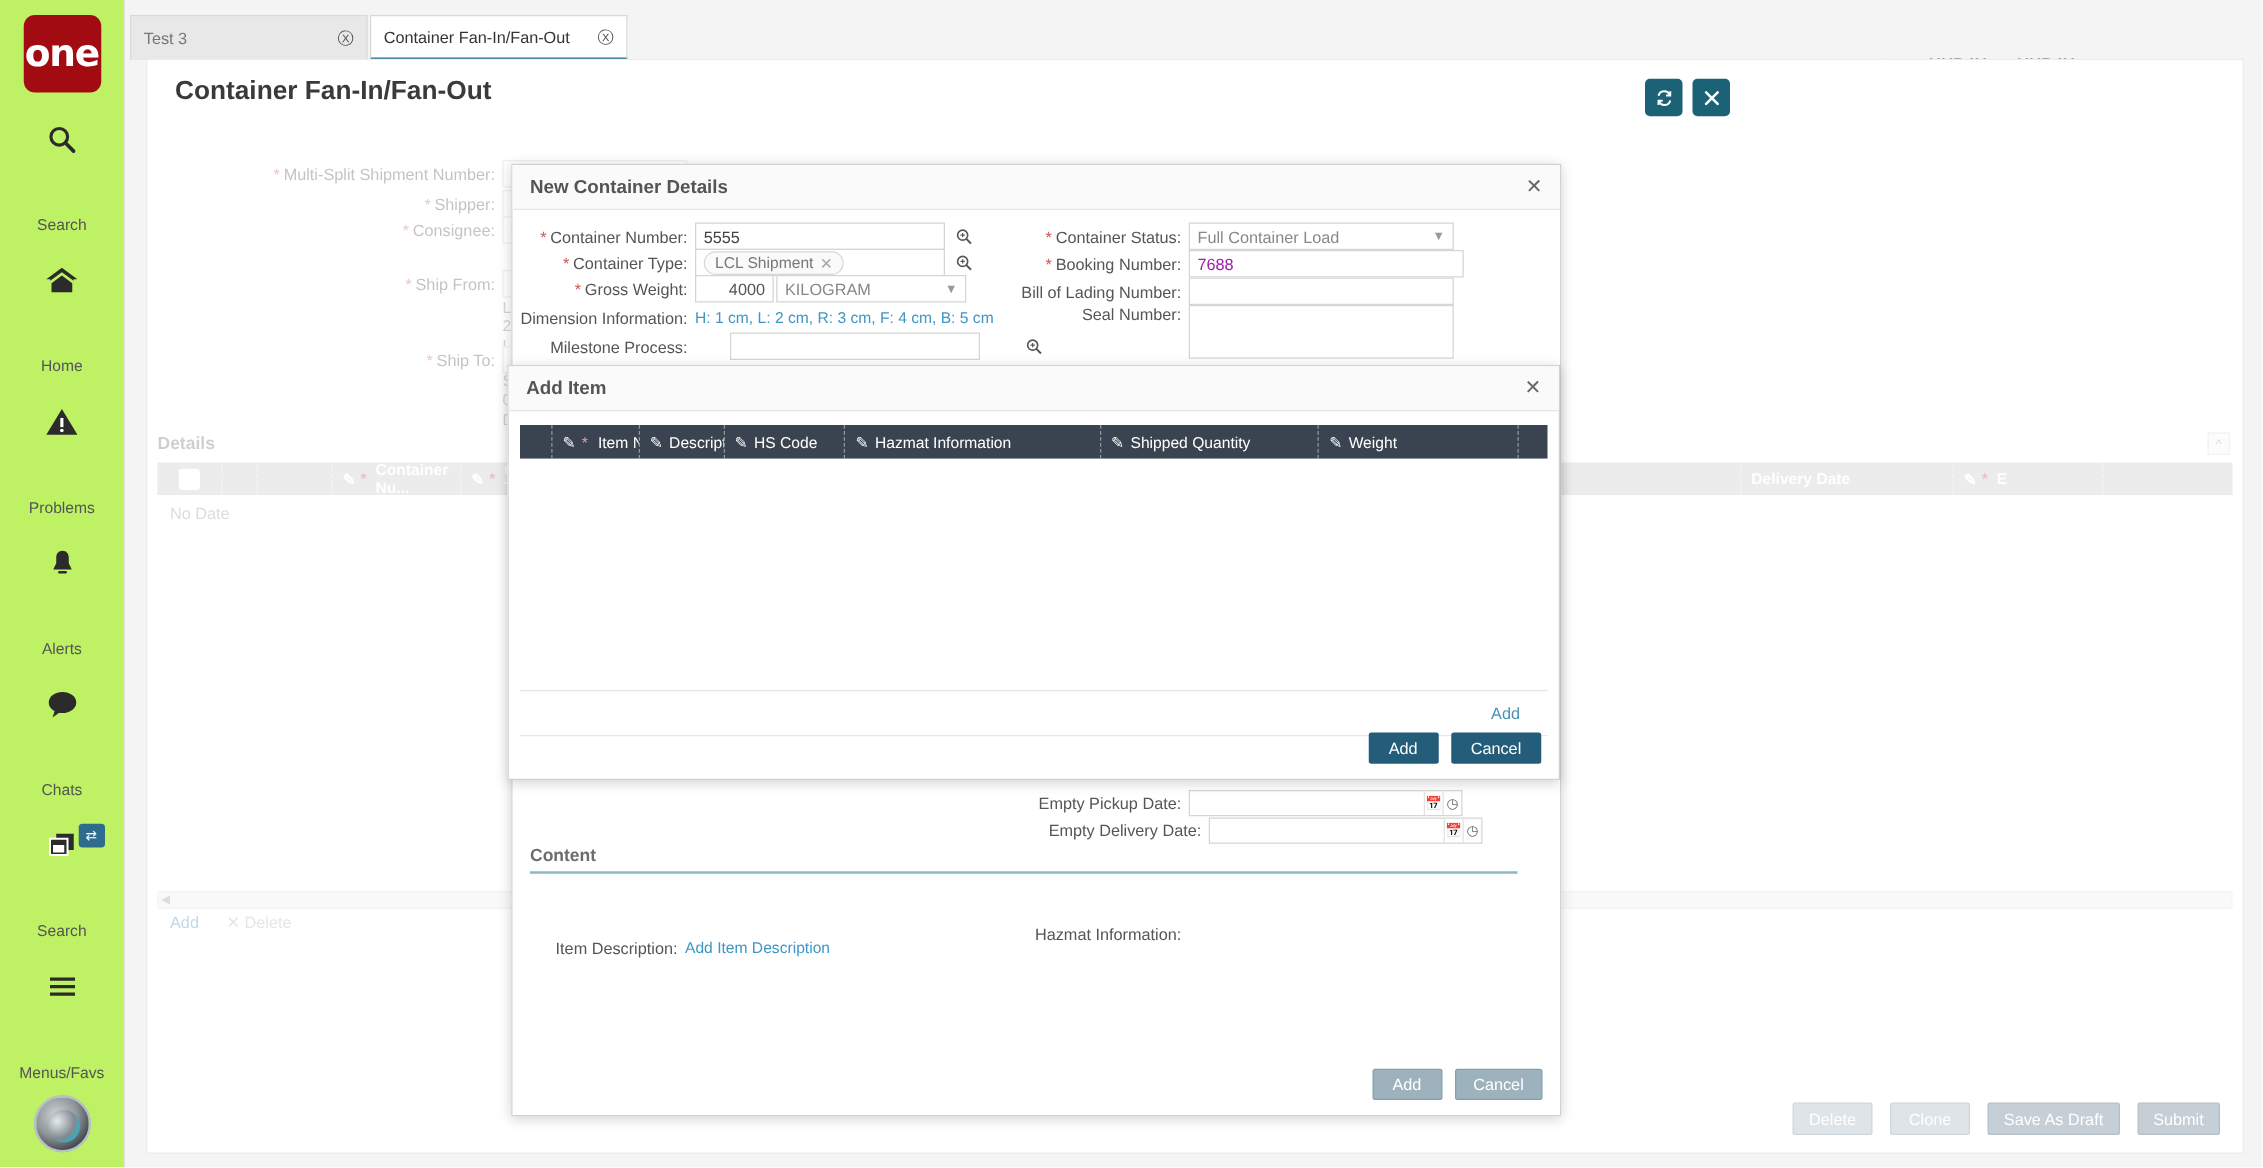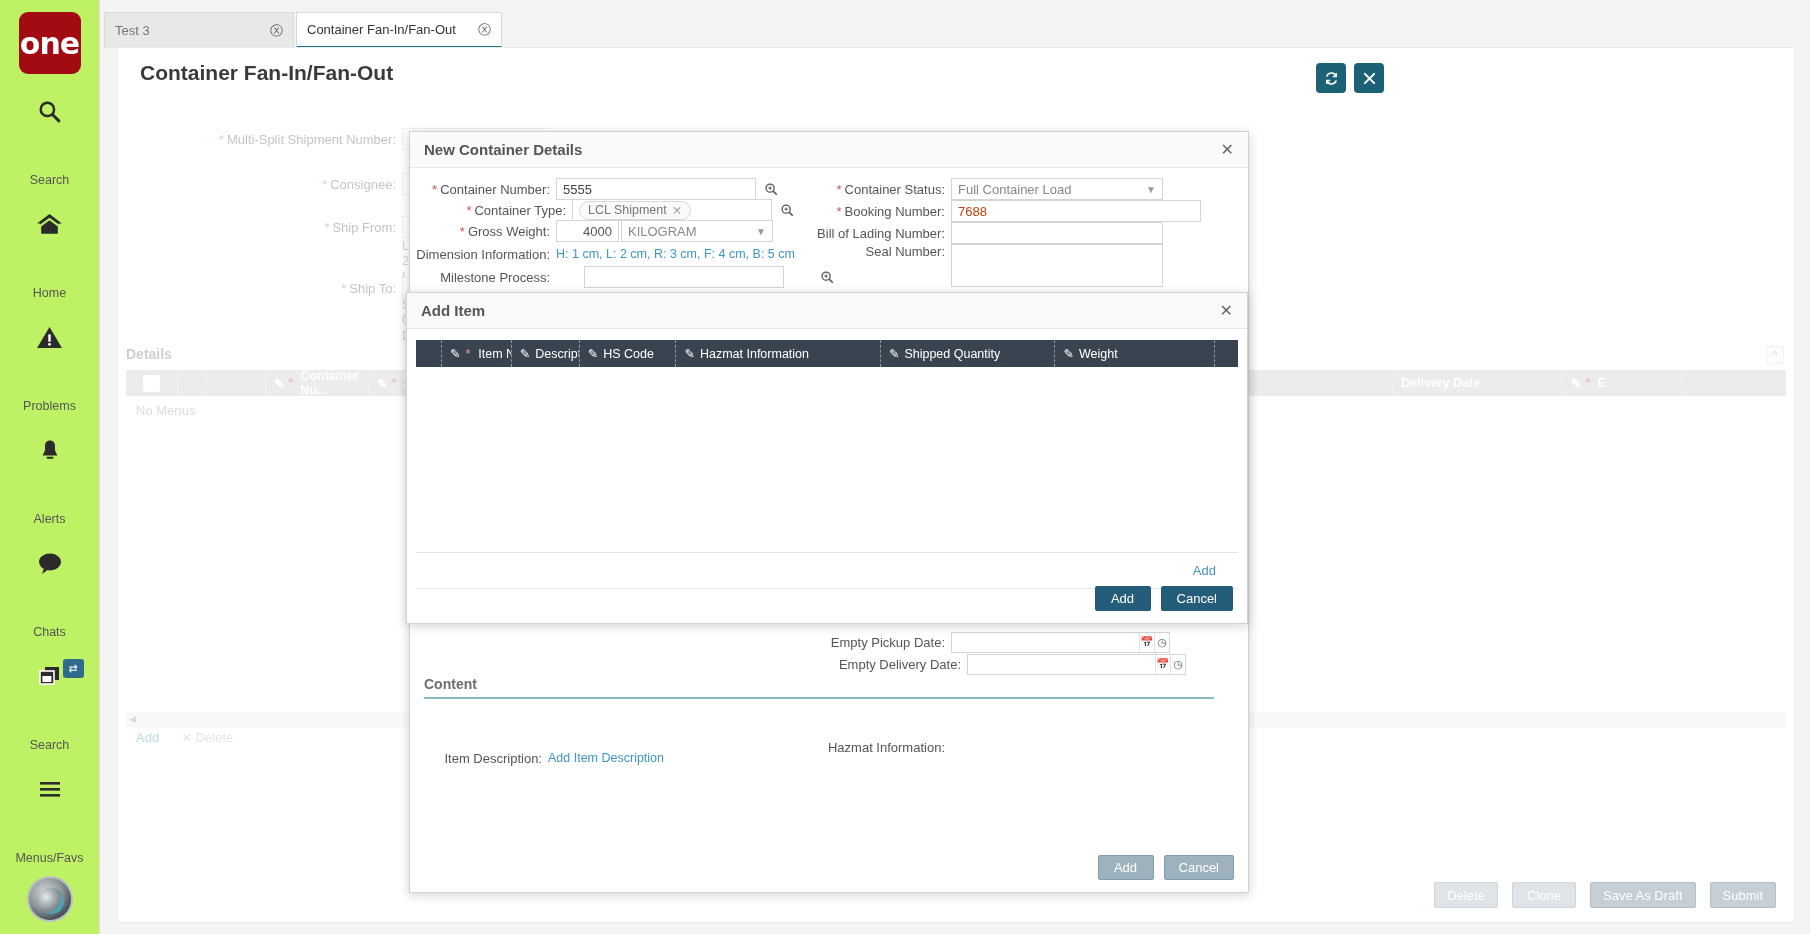--- a/index.html
+++ b/index.html
@@ -313,20 +313,29 @@
     </div>
 
     <div class="bgform">
 
       <div class="frow" style="left:28px; top:30px;">
         <span class="flabel" style="width:250px;"><span class="req">*</span><span>Multi-Split Shipment Number:</span></span>
         <span class="finput" style="width:148px; margin-left:6px;">11002</span>
         <span class="flink" style="margin-left:10px;">A</span>
       </div>
 
+      <div class="frow" style="left:28px; top:54px;">
+        <span class="flabel" style="width:250px;"><span class="req">*</span><span>Shipper:</span></span>
+        <span class="finput" style="width:148px; margin-left:6px;">
+          <span class="chip">
+              <span>HUB4</span>
+              <span class="x">✕</span>
+            </span>
+        </span>
+      </div>
 
       <div class="frow" style="left:28px; top:75px;">
         <span class="flabel" style="width:250px;"><span class="req">*</span><span>Consignee:</span></span>
         <span class="finput" style="width:148px; margin-left:6px;">
           <span class="chip">
               <span>SUP6</span>
               <span class="x">✕</span>
             </span>
         </span>
       </div>
@@ -396,21 +405,21 @@
         <span class="gcell" style="width:170px;">
             <span>Delivery Date</span>
           </span>
         <span class="gcell" style="width:120px;">
           <span class="pen">✎</span>
             <span class="req">*</span>
             <span>E</span>
         </span>
       </div>
 
-      <div class="nodata" style="left:18px; top:305px;">No Menus</div>
+      <div class="nodata" style="left:18px; top:305px;">No Date</div>
 
       <div class="scrollbar" style="left:8px; top:615px; width:1660px;">
         <span class="arr">◀</span>
       </div>
 
       <div class="footlinks" style="left:18px; top:632px;">
         <span class="flink">Add</span>
         <span class="flink dis">✕ <span>Delete</span></span>
       </div>
     </div>
@@ -436,21 +445,21 @@
         <span class="srch" style="margin-left:6px;">
           <svg width="14" height="14" viewBox="0 0 16 16">
               <circle cx="7" cy="7" r="4.6" fill="none" stroke="#555" stroke-width="1.5"></circle>
               <line x1="10.4" y1="10.4" x2="14.6" y2="14.6" stroke="#555" stroke-width="1.8"></line>
               <line x1="5" y1="7" x2="9" y2="7" stroke="#555" stroke-width="1.1"></line>
               <line x1="7" y1="5" x2="7" y2="9" stroke="#555" stroke-width="1.1"></line>
             </svg>
         </span>
       </div>
 
-      <div class="frow" style="left:16px; top:31px;">
+      <div class="frow" style="left:0px; top:31px;">
         <span class="flabel" style="width:140px;"><span class="req">*</span><span>Container Type:</span></span>
         <span class="finput" style="width:200px; margin-left:6px;">
           <span class="chip">
               <span>LCL Shipment</span>
               <span class="x">✕</span>
             </span>
         </span>
         <span class="srch" style="margin-left:6px;">
           <svg width="14" height="14" viewBox="0 0 16 16">
               <circle cx="7" cy="7" r="4.6" fill="none" stroke="#555" stroke-width="1.5"></circle>
@@ -491,21 +500,21 @@
       <div class="frow" style="left:400px; top:10px;">
         <span class="flabel" style="width:135px;"><span class="req">*</span><span>Container Status:</span></span>
         <span class="sel" style="width:212px; margin-left:6px; color:#888;">
             <span>Full Container Load</span>
             <span class="cv">▼</span>
           </span>
       </div>
 
       <div class="frow" style="left:400px; top:32px;">
         <span class="flabel" style="width:135px;"><span class="req">*</span><span>Booking Number:</span></span>
-        <span class="finput" style="width:250px; margin-left:6px; color:#c2410c;">7688</span>
+        <span class="finput" style="width:220px; margin-left:6px; color:#a21caf;">7688</span>
       </div>
 
       <div class="frow" style="left:400px; top:54px;">
         <span class="flabel" style="width:135px;">Bill of Lading Number:</span>
         <span class="finput" style="width:212px; margin-left:6px;"></span>
       </div>
 
       <div class="frow" style="left:400px; top:76px; align-items:flex-start; height:auto;">
         <span class="flabel" style="width:135px;">Seal Number:</span>
         <span class="cmtxtarea" style="width:212px; height:43px; margin-left:6px;"></span>

